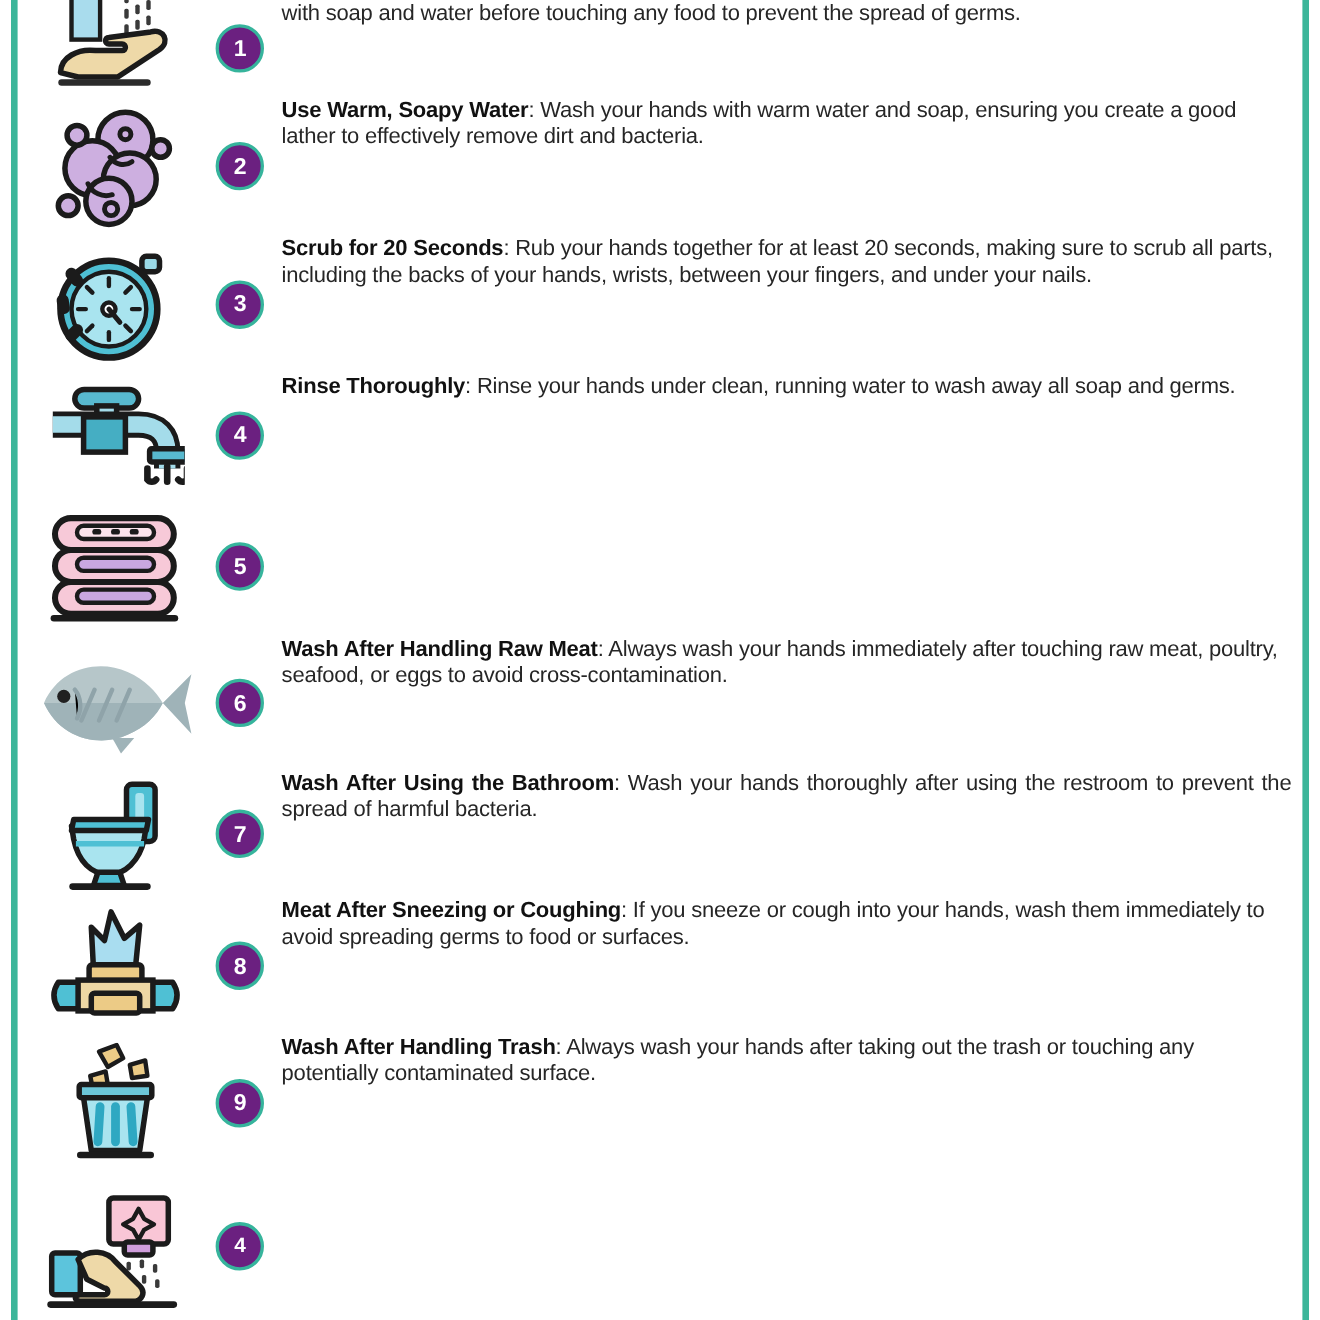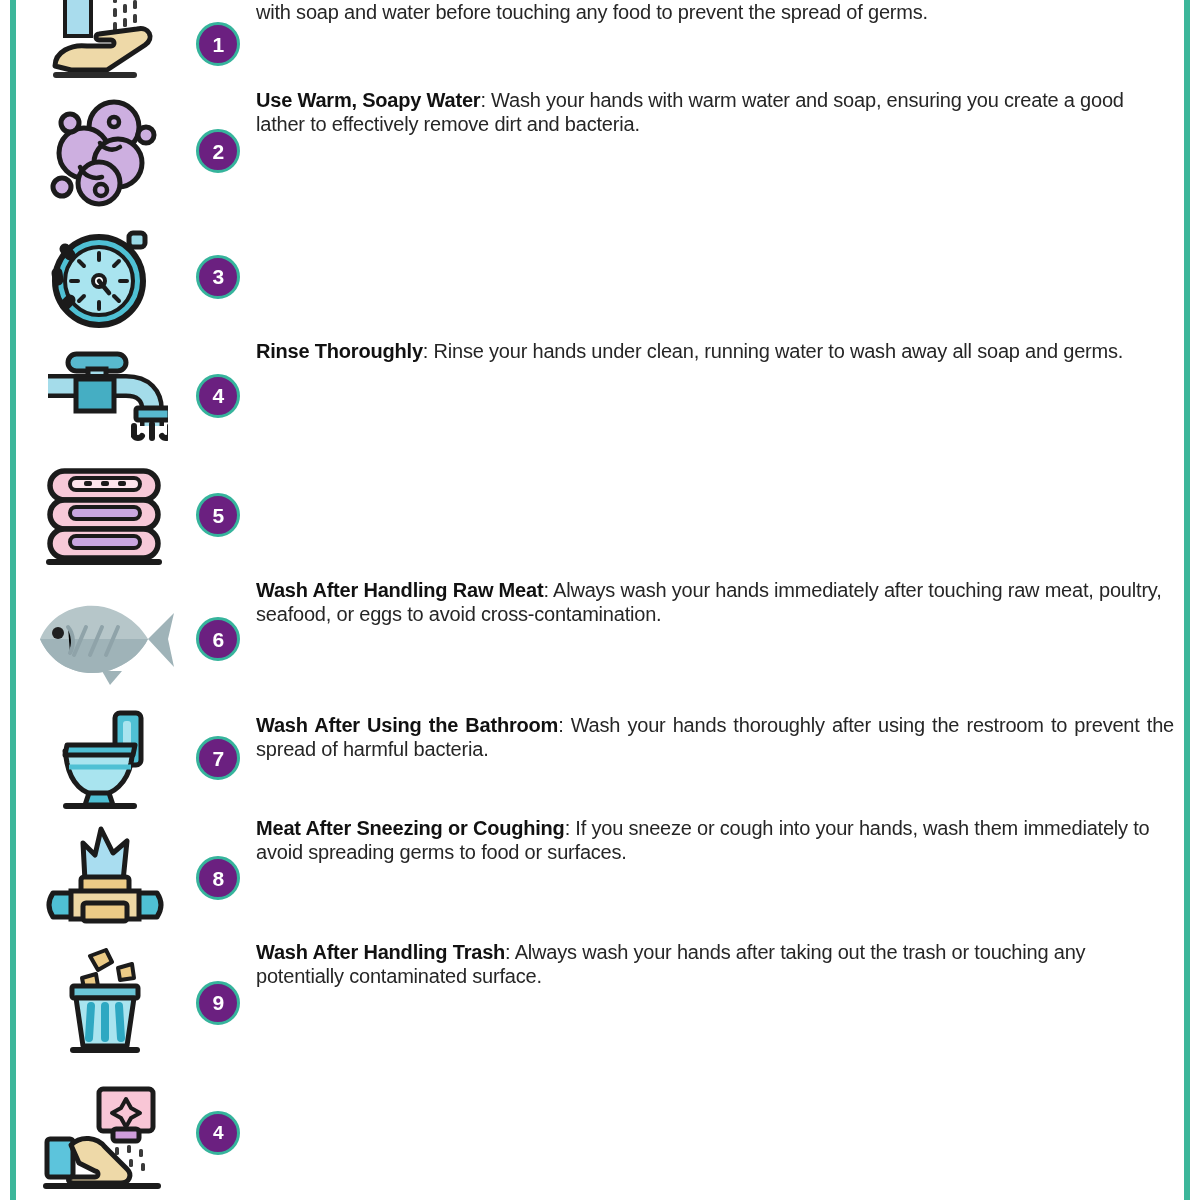--- a/index.html
+++ b/index.html
@@ -71,21 +71,21 @@
 
   .text-cell {
     flex: 1 1 auto;
     padding-right: 4px;
     color: #262626;
     font-size: 20px;
     line-height: 1.21;
     letter-spacing: -0.2px;
   }
   .text-cell .lede { font-weight: bold; color: #111111; }
-  .text-cell.justify { text-align: justify; margin-top: 13px; }
+  .text-cell.justify { text-align: justify; }
   .text-cell.justify > span { display: inline; }
 </style>
 </head>
 <body>
 
 <div id="page">
 
   <div class="edge-rule left"></div>
   <div class="edge-rule right"></div>
 
@@ -169,20 +169,23 @@
               <path d="M12 52 l1 7"></path>
               <path d="M20 84 l5 -5"></path>
           </g>
           <circle cx="54" cy="60" r="6" fill="#ffffff" stroke="#1b1b1b" stroke-width="4"></circle>
           <path d="M54 60 l10 12" stroke="#1b1b1b" stroke-width="4.5" stroke-linecap="round"></path>
         </svg>
       </div>
       <div class="badge-cell">
         <div class="badge">3</div>
       </div>
+      <div class="text-cell">
+        <span class="lede">Scrub for 20 Seconds</span><span>: Rub your hands together for at least 20 seconds, making sure to scrub all parts, including the backs of your hands, wrists, between your fingers, and under your nails.</span>
+      </div>
     </div>
 
     <div class="tip-row" style="height:113px;">
       <div class="icon-cell">
         <svg width="126" height="100" viewBox="0 0 126 100">
           <rect x="26" y="8" width="58" height="17" rx="8.5" fill="#58b9cf" stroke="#1b1b1b" stroke-width="5"></rect>
           <rect x="46" y="23" width="18" height="14" fill="#a4dcea" stroke="#1b1b1b" stroke-width="5"></rect>
           <path d="M6 40 h78 c18 0 26 10 26 24 v16" fill="none" stroke="#1b1b1b" stroke-width="24" stroke-linejoin="round"></path>
           <path d="M6 40 h78 c18 0 26 10 26 24 v16" fill="none" stroke="#a4dcea" stroke-width="15" stroke-linejoin="round"></path>
           <rect x="34" y="33" width="38" height="32" fill="#45aec3" stroke="#1b1b1b" stroke-width="5"></rect>

